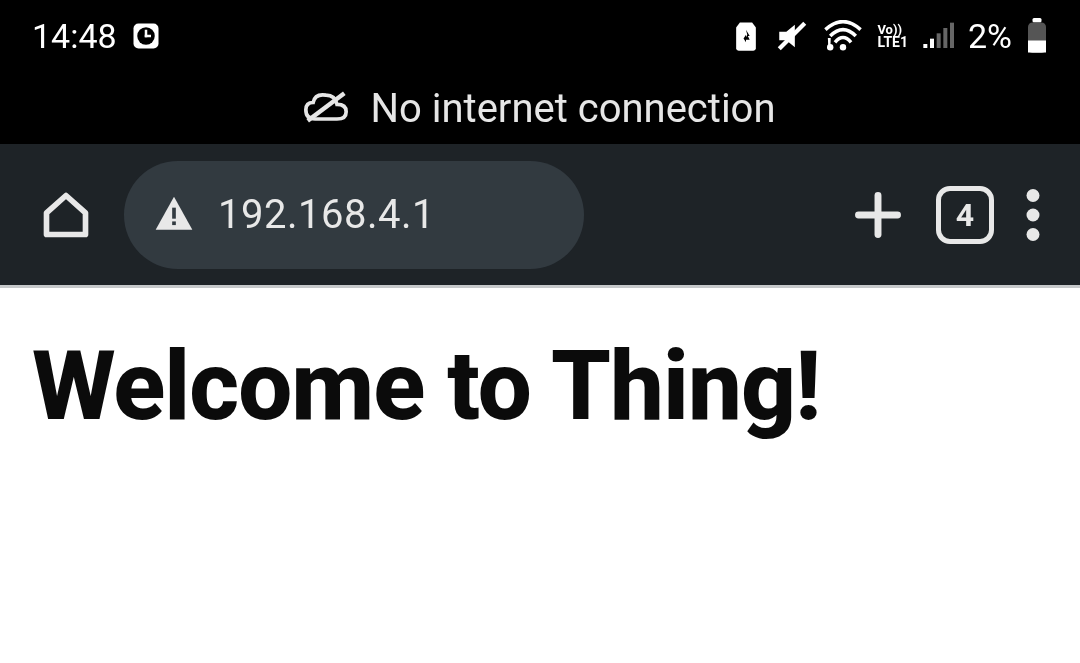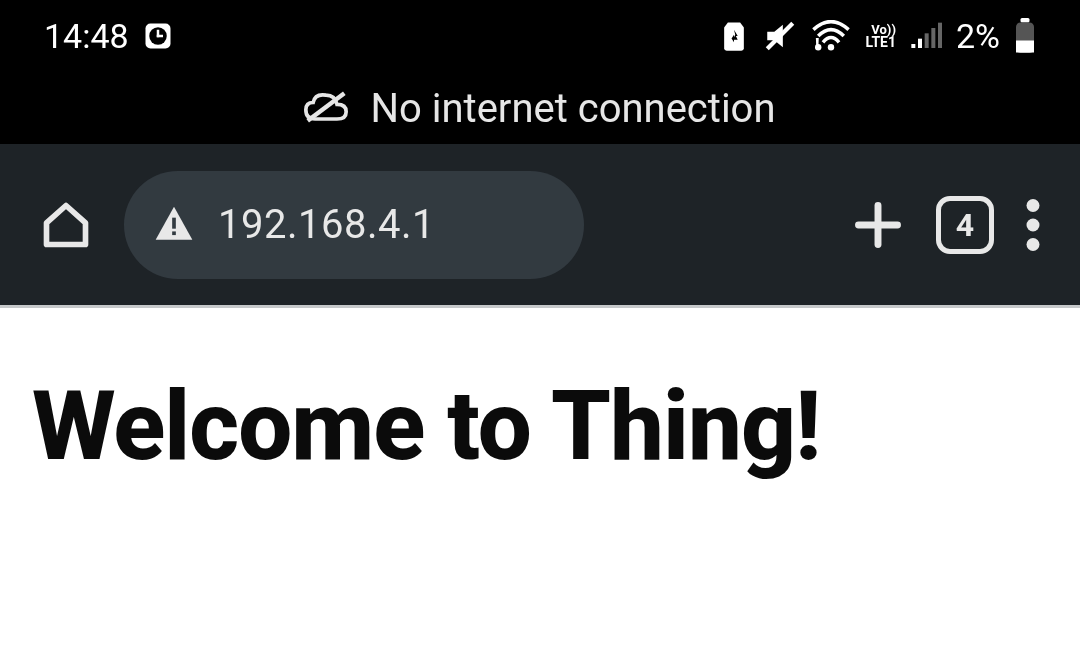--- a/index.html
+++ b/index.html
@@ -4,38 +4,38 @@
 <style>
   * { box-sizing: border-box; margin: 0; padding: 0; }
   html, body { width: 1080px; height: 663px; font-family: Roboto, "Segoe UI", Arial, sans-serif; background: #fff; }
   .status-bar {
     background: #000;
     color: #fff;
     height: 72px;
     display: flex;
     align-items: center;
     justify-content: space-between;
-    padding: 0 44px;
+    padding: 0 32px;
     font-size: 34px;
   }
   .status-left { display: flex; align-items: center; gap: 14px; }
   .status-right { display: flex; align-items: center; gap: 14px; }
   .notif-bar {
     background: #000;
     color: #e6e6e6;
     height: 72px;
     display: flex;
     align-items: center;
     justify-content: center;
     gap: 22px;
     font-size: 40px;
   }
   .browser-bar {
     background: #1e2327;
-    height: 164px;
+    height: 144px;
     display: flex;
     align-items: center;
     padding: 0 40px;
     gap: 32px;
     border-bottom: 3px solid #c6c8ca;
   }
   .addr-pill {
     background: #323a40;
     border-radius: 72px;
     height: 108px;
@@ -59,30 +59,30 @@
     height: 58px;
     display: flex;
     align-items: center;
     justify-content: center;
     color: #e8e8e8;
     font-size: 32px;
     font-weight: 700;
   }
   .page-content {
     background: #fff;
-    padding: 62px 32px;
+    padding: 42px 32px;
   }
   .page-heading {
     font-size: 96px;
     font-weight: 800;
     color: #0b0b0b;
     letter-spacing: -1px;
   }
   .icon { display: inline-flex; align-items: center; justify-content: center; }
-  .lte-block { display: flex; flex-direction: column; align-items: flex-end; line-height: 0.9; font-size: 14px; font-weight: 700; color: #fff; }
+  .lte-block { display: flex; flex-direction: column; align-items: flex-start; line-height: 0.9; font-size: 14px; font-weight: 700; color: #fff; }
   .lte-block .sm { font-size: 13px; }
 </style>
 </head>
 <body>
 
 <div class="status-bar">
   <div class="status-left">
     <span>14:48</span>
     <span class="icon">
       <svg width="30" height="30" viewBox="0 0 24 24">

